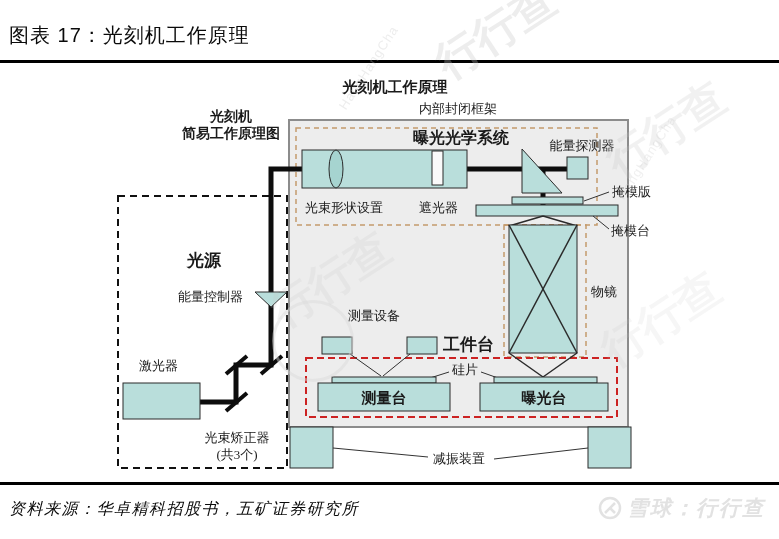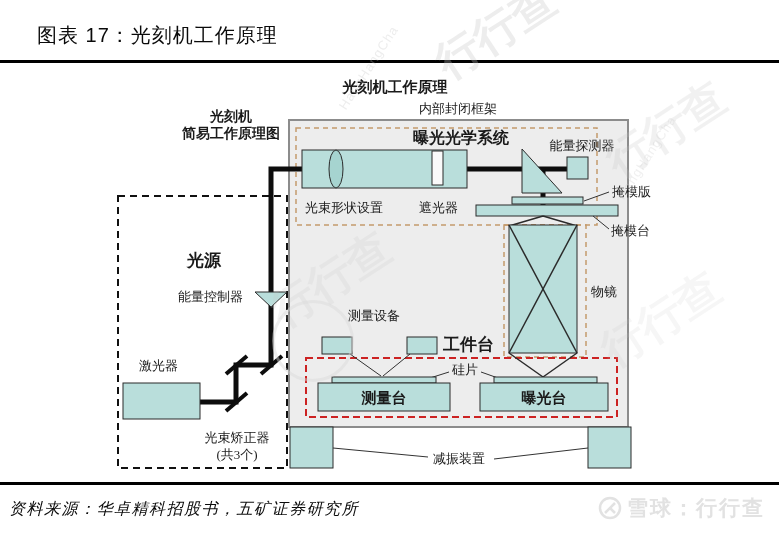--- a/index.html
+++ b/index.html
@@ -2,33 +2,33 @@
 <html><head>
 <meta charset="utf-8">
 <style>
   html,body{margin:0;padding:0;}
   body{
     width:779px;height:539px;position:relative;background:#ffffff;
     font-family:"Liberation Sans",sans-serif;overflow:hidden;color:#111;
   }
   .page-title{
     position:absolute;left:9px;top:22px;font-size:20px;letter-spacing:1px;
-    color:#0a0a0a;font-family:"Liberation Sans",sans-serif;margin-left:28px;
+    color:#0a0a0a;font-family:"Liberation Sans",sans-serif;
   }
   .top-rule{position:absolute;left:0;top:60px;width:779px;height:3px;background:#000;}
   .bottom-rule{position:absolute;left:0;top:482px;width:779px;height:3px;background:#000;}
   .source-line{
     position:absolute;left:9px;top:499px;font-size:16px;letter-spacing:1.5px;color:#0a0a0a;
     font-family:"Liberation Serif","DejaVu Serif",serif;
     font-style:italic;
   }
   .brand{
     position:absolute;right:14px;top:494px;display:flex;align-items:center;gap:5px;
     color:#e2e2e2;font-size:21px;font-weight:bold;letter-spacing:2px;
-    font-family:"Liberation Sans",sans-serif;user-select:none;
+    font-family:"Liberation Sans",sans-serif;user-select:none;font-style:italic;
   }
   svg.diagram{position:absolute;left:0;top:70px;}
   svg text{font-family:"Liberation Serif","DejaVu Serif",serif;fill:#1a1a1a;}
   .wm{
     position:absolute;color:#c4c4c4;opacity:.30;pointer-events:none;white-space:nowrap;
     font-family:"Liberation Sans",sans-serif;z-index:5;
   }
   .wm-big{font-size:44px;font-weight:bold;transform:rotate(-33deg);}
   .wm-small{font-size:13px;transform:rotate(-57deg);letter-spacing:1px;}
   .wm-circle{

